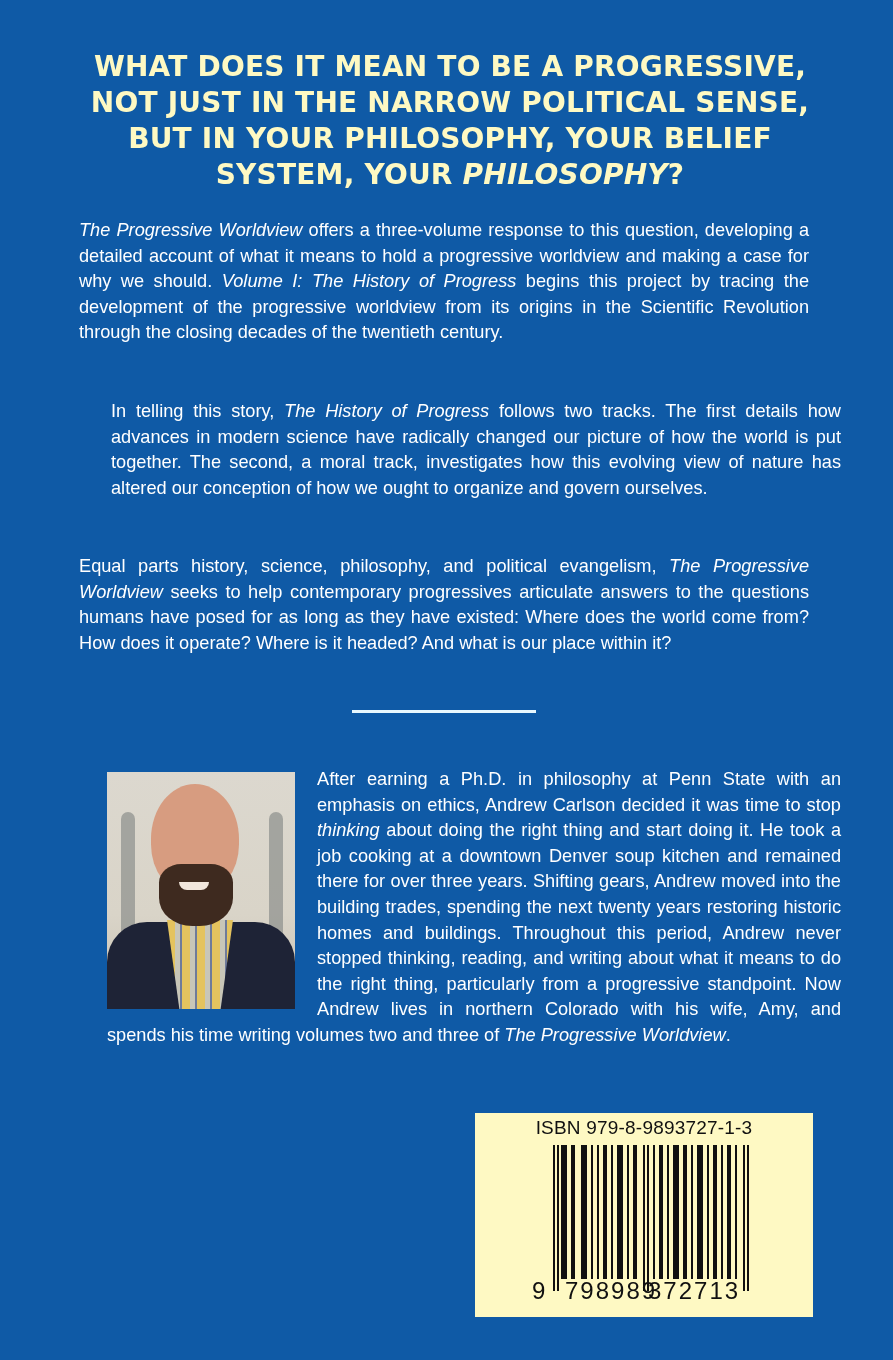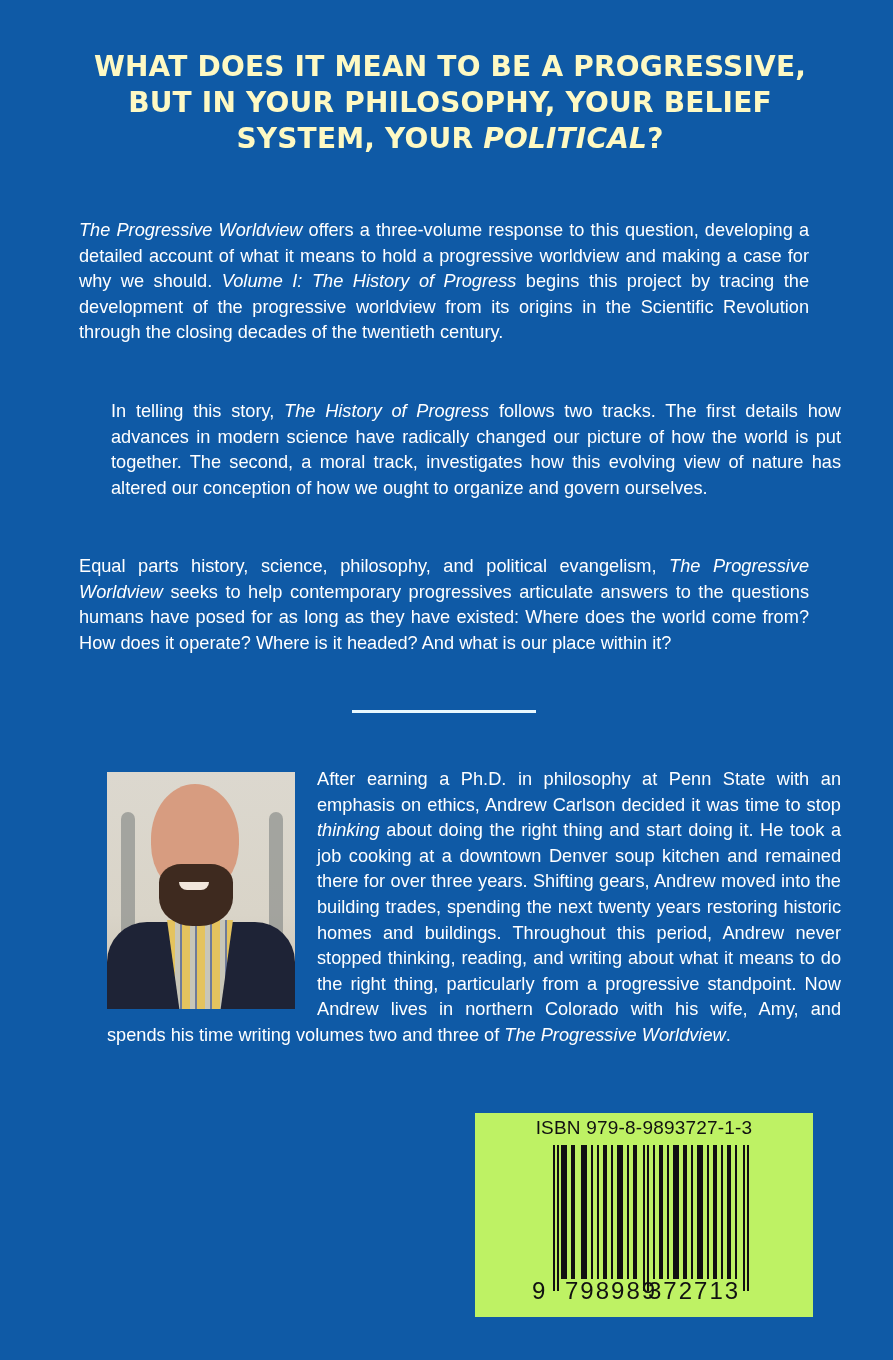--- a/index.html
+++ b/index.html
@@ -41,39 +41,40 @@
     background: linear-gradient(180deg, #dcd8cf 0%, #d9d4c8 60%, #c9c2b3 100%);
   }
   .photo .arch { position:absolute; top: 40px; width: 14px; height: 150px; border-radius: 8px 8px 0 0; background: #8c8f8b; opacity: .7; }
   .photo .head { position:absolute; left: 44px; top: 12px; width: 88px; height: 110px; border-radius: 50% 50% 45% 45%; background: #d79c80; }
   .photo .beard { position:absolute; left: 52px; top: 92px; width: 74px; height: 62px; border-radius: 30% 30% 45% 45%; background: #3e2a1f; }
   .photo .smile { position:absolute; left: 72px; top: 110px; width: 30px; height: 8px; border-radius: 0 0 10px 10px; background: #f1e6dc; }
   .photo .jacket { position:absolute; left: 0; top: 150px; width: 188px; height: 100px; background: #1e2336; border-radius: 40px 40px 0 0; }
   .photo .shirt { position:absolute; left: 60px; top: 148px; width: 66px; height: 95px; background: repeating-linear-gradient(90deg, #e4c35e 0 8px, #c8c6b8 8px 13px, #6f7b9a 13px 15px); clip-path: polygon(0 0, 100% 0, 80% 100%, 20% 100%); }
   .barcode-box {
     position: absolute; left: 475px; top: 1113px; width: 338px; height: 204px;
-    background: #bef264; color: #111;
+    background: #fef9c3; color: #111;
   }
   .isbn-label {
     position: absolute; left: 0; top: 4px; width: 100%; text-align: center;
     font-size: 19px; letter-spacing: 0.2px;
   }
   .bars { position: absolute; left: 78px; top: 32px; width: 200px; height: 146px; }
   .bar-digits { position: absolute; top: 164px; font-size: 24px; letter-spacing: 2px; }
   #d1 { left: 57px; }
   #d2 { left: 90px; }
   #d3 { left: 173px; }
 </style>
 </head>
 <body>
 
 <div class="headline">
   <div>WHAT DOES IT MEAN TO BE A PROGRESSIVE,</div>
+  <div>NOT JUST IN THE NARROW POLITICAL SENSE,</div>
   <div>BUT IN YOUR PHILOSOPHY, YOUR BELIEF</div>
-  <div><span>SYSTEM, YOUR </span><i>POLITICAL</i><span>?</span></div>
+  <div><span>SYSTEM, YOUR </span><i>PHILOSOPHY</i><span>?</span></div>
 </div>
 
 <div class="para" id="p1"><i>The Progressive Worldview</i><span> offers a three-volume response to this question, developing a detailed account of what it means to hold a progressive worldview and making a case for why we should. </span><i>Volume I: The History of Progress</i><span> begins this project by tracing the development of the progressive worldview from its origins in the Scientific Revolution through the closing decades of the twentieth century.</span></div>
 
 <div class="para" id="p2"><span>In telling this story, </span><i>The History of Progress</i><span> follows two tracks. The first details how advances in modern science have radically changed our picture of how the world is put together. The second, a moral track, investigates how this evolving view of nature has altered our conception of how we ought to organize and govern ourselves.</span></div>
 
 <div class="para" id="p3"><span>Equal parts history, science, philosophy, and political evangelism, </span><i>The Progressive Worldview</i><span> seeks to help contemporary progressives articulate answers to the questions humans have posed for as long as they have existed: Where does the world come from? How does it operate? Where is it headed? And what is our place within it?</span></div>
 
 <div class="divider"></div>
 

